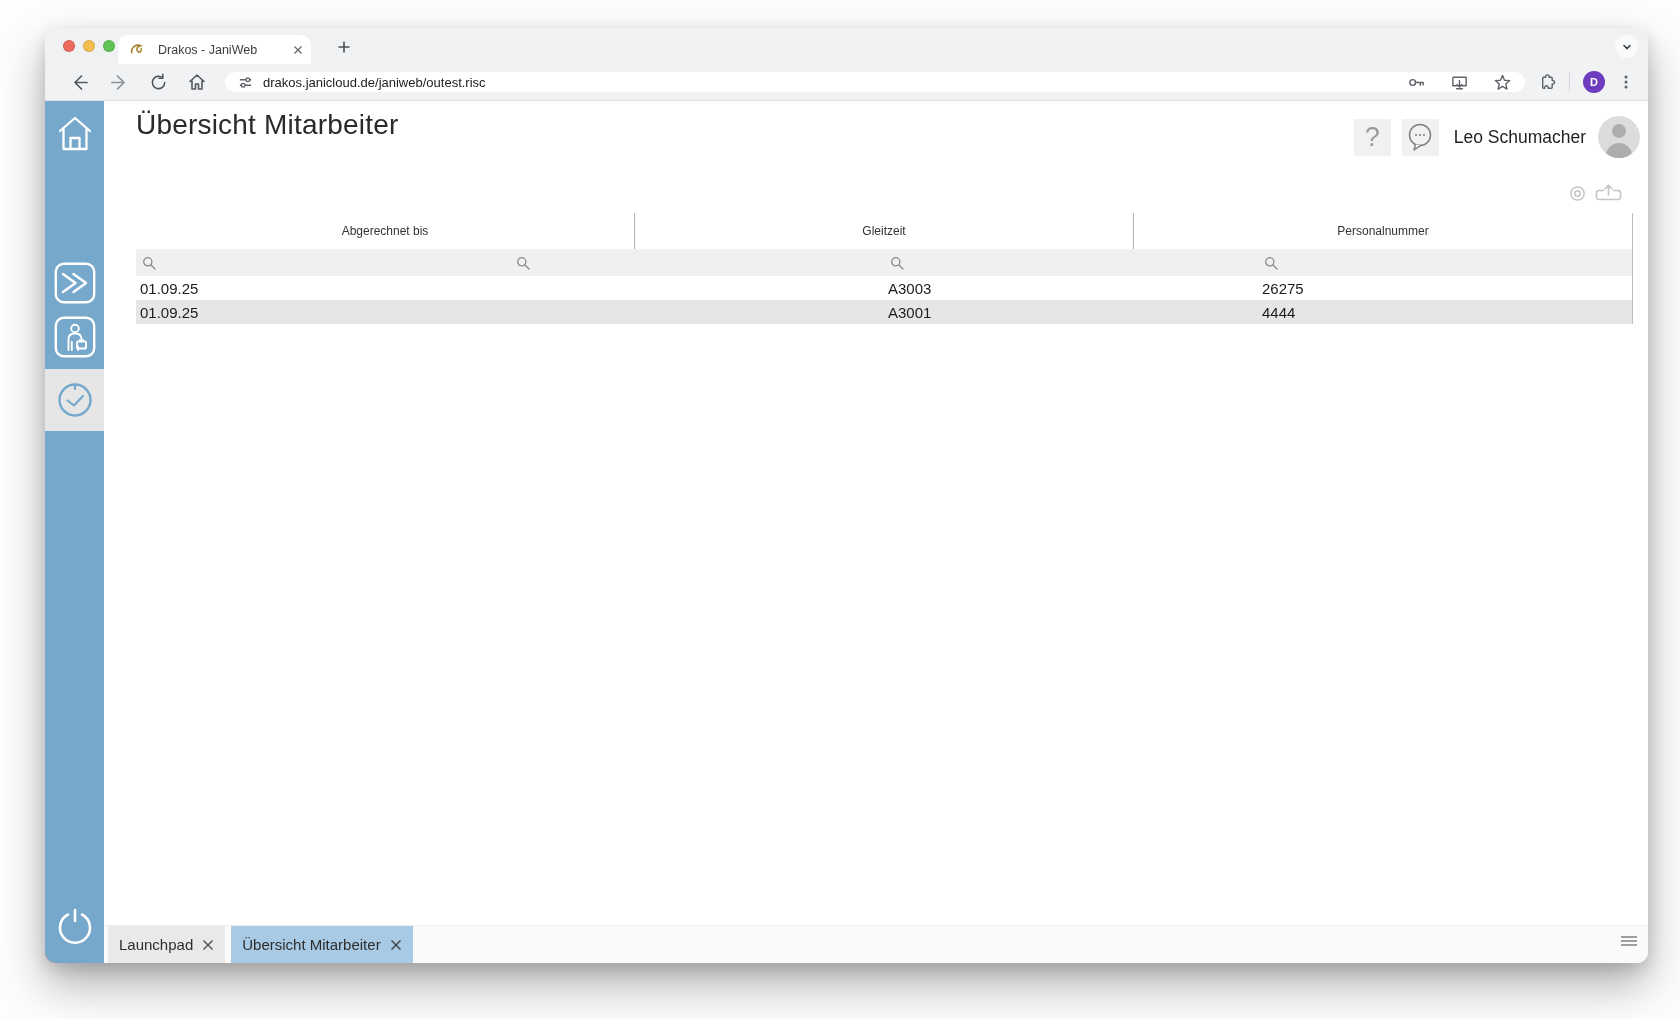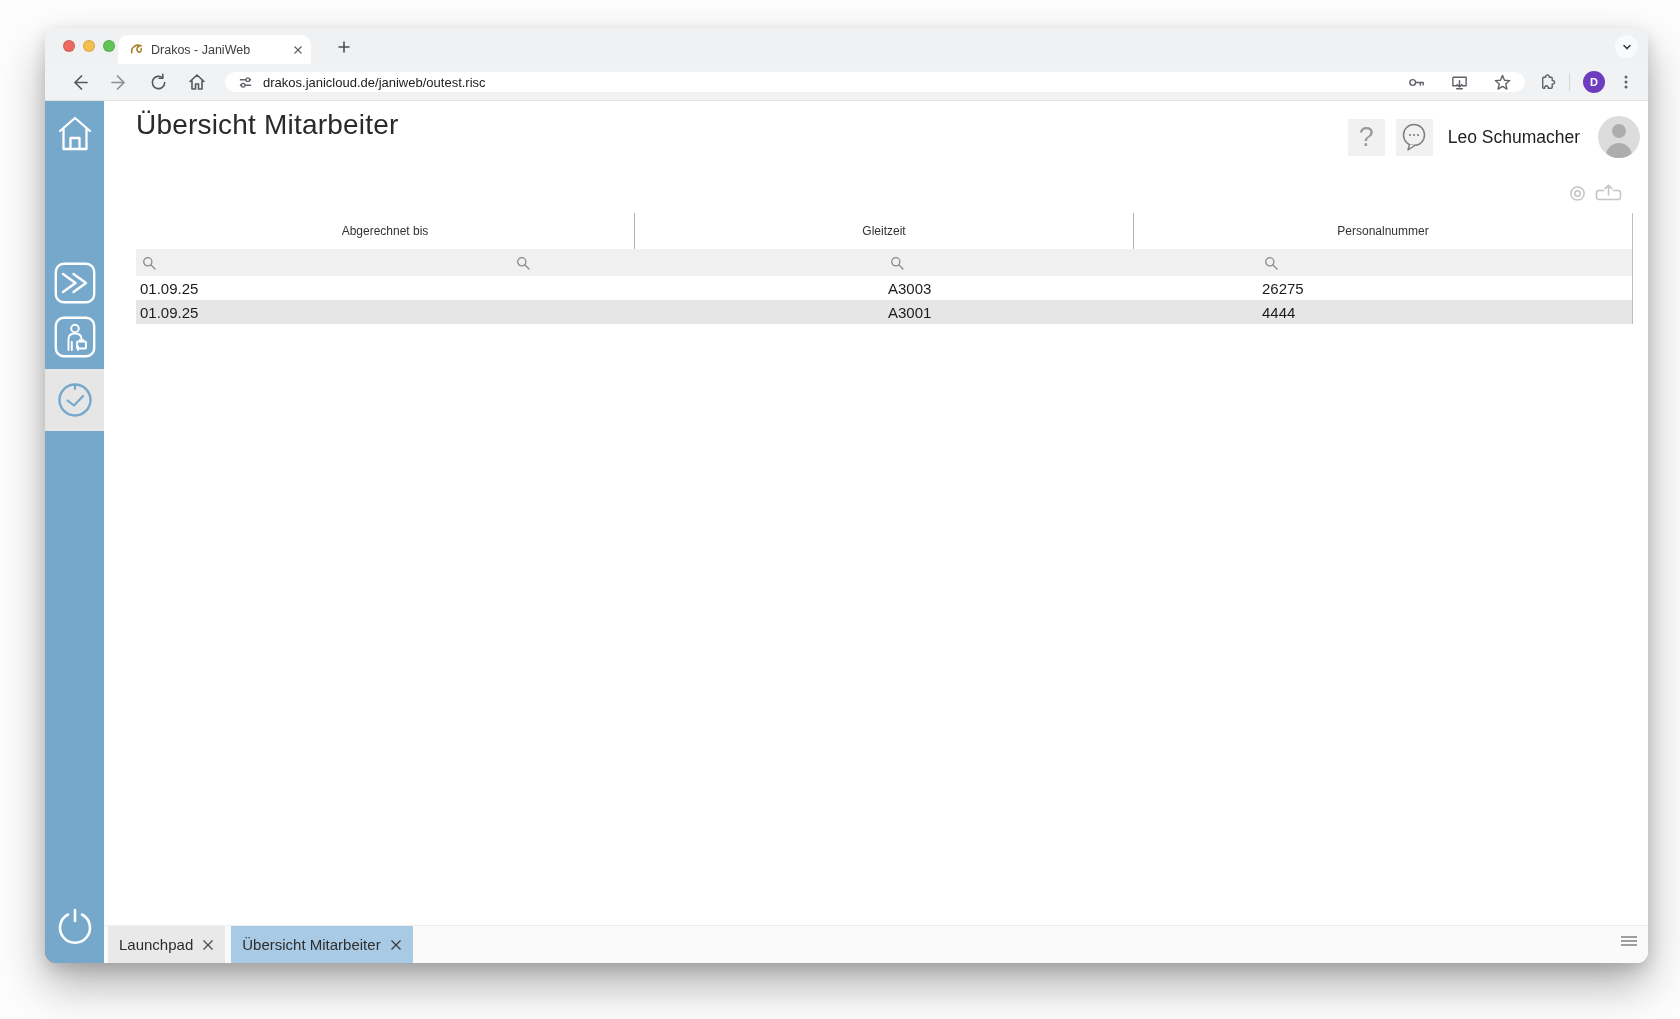--- a/index.html
+++ b/index.html
@@ -10,21 +10,21 @@
   .window { position:absolute; left:45px; top:28px; width:1603px; height:935px;
     border-radius:11px; background:#fff; overflow:hidden; display:flex; flex-direction:column;
     box-shadow:0 22px 45px rgba(0,0,0,.30), 0 6px 16px rgba(0,0,0,.14); }
 
   
   .tabstrip { position:relative; flex:0 0 36px; background:#f0f1f3; }
   .traffic { position:absolute; left:18px; top:12px; display:flex; gap:8px; }
   .light { width:12px; height:12px; border-radius:50%; border:0.5px solid rgba(0,0,0,.12); }
   .light.red { background:#ed6a5f; } .light.yellow { background:#f5bf4f; } .light.green { background:#61c555; }
   .chrome-tab { position:absolute; left:73px; top:7px; width:193px; height:29px; background:#fff;
-    border-radius:10px 10px 0 0; display:flex; align-items:center; gap:7px; padding:0 8px 0 11px; }
+    border-radius:10px 10px 0 0; display:flex; align-items:center; gap:14px; padding:0 8px 0 11px; }
   .tab-title { font-size:12.5px; color:#3c4043; flex:1; white-space:nowrap; overflow:hidden; }
   .icon-btn { display:flex; align-items:center; justify-content:center; }
   .newtab { position:absolute; left:288px; top:8px; width:22px; height:22px; border-radius:50%; display:flex; align-items:center; justify-content:center; }
   .tabsearch { position:absolute; left:1570px; top:7px; width:23px; height:23px; border-radius:50%; background:#f9fafb; display:flex; align-items:center; justify-content:center; }
 
   
   .toolbar { flex:0 0 37px; background:#f1f2f4; border-bottom:1px solid #e0e2e5;
     display:flex; align-items:center; padding:0 14px 0 24px; }
   .tb-btn { width:22px; height:22px; display:flex; align-items:center; justify-content:center; margin-right:17px; }
   .omnibox { flex:1; height:20px; background:#fff; border-radius:14px; display:flex; align-items:center;
@@ -44,21 +44,21 @@
   .side-home { top:11px; } .side-fwd { top:161px; } .side-emp { top:215px; }
   .side-active-strip { position:absolute; left:0; top:268px; width:59px; height:62px; background:#e6e6e6;
     display:flex; align-items:center; justify-content:center; }
   .side-power { top:804px; }
 
   .main { flex:1; position:relative; background:#fff; }
   .page-title { position:absolute; left:32px; top:8px; font-size:28px; font-weight:400; color:#2a2a2a; letter-spacing:.2px; }
   .hdr-right { position:absolute; top:15px; right:8px; display:flex; align-items:center; gap:11px; }
   .sq-btn { width:37px; height:37px; background:#f1f1f1; display:flex; align-items:center; justify-content:center; }
   .help-glyph { font-size:27px; color:#9a9a9a; font-weight:400; line-height:1; }
-  .user-name { font-size:17.5px; color:#1f1f1f; margin:0 7px 0 4px; white-space:nowrap; }
+  .user-name { font-size:17.5px; color:#1f1f1f; margin:0 1px 0 4px; white-space:nowrap; }
   .avatar { width:42px; height:42px; border-radius:50%; background:#dcdcdc; position:relative; overflow:hidden; }
   .avatar .head { position:absolute; left:14px; top:8px; width:14px; height:14px; border-radius:50%; background:#adadad; }
   .avatar .body { position:absolute; left:8px; top:27px; width:26px; height:20px; border-radius:13px 13px 0 0; background:#adadad; }
   .mini-icons { position:absolute; top:83px; right:26px; display:flex; align-items:center; gap:9px; }
 
   
   .table { position:absolute; left:32px; top:112px; width:1497px; border-right:1px solid #bdbdbd; }
   .thead { display:flex; height:36px; }
   .th { flex:1 1 0; display:flex; align-items:center; justify-content:center; font-size:12px; color:#333;
     border-right:1px solid #b3b3b3; }

